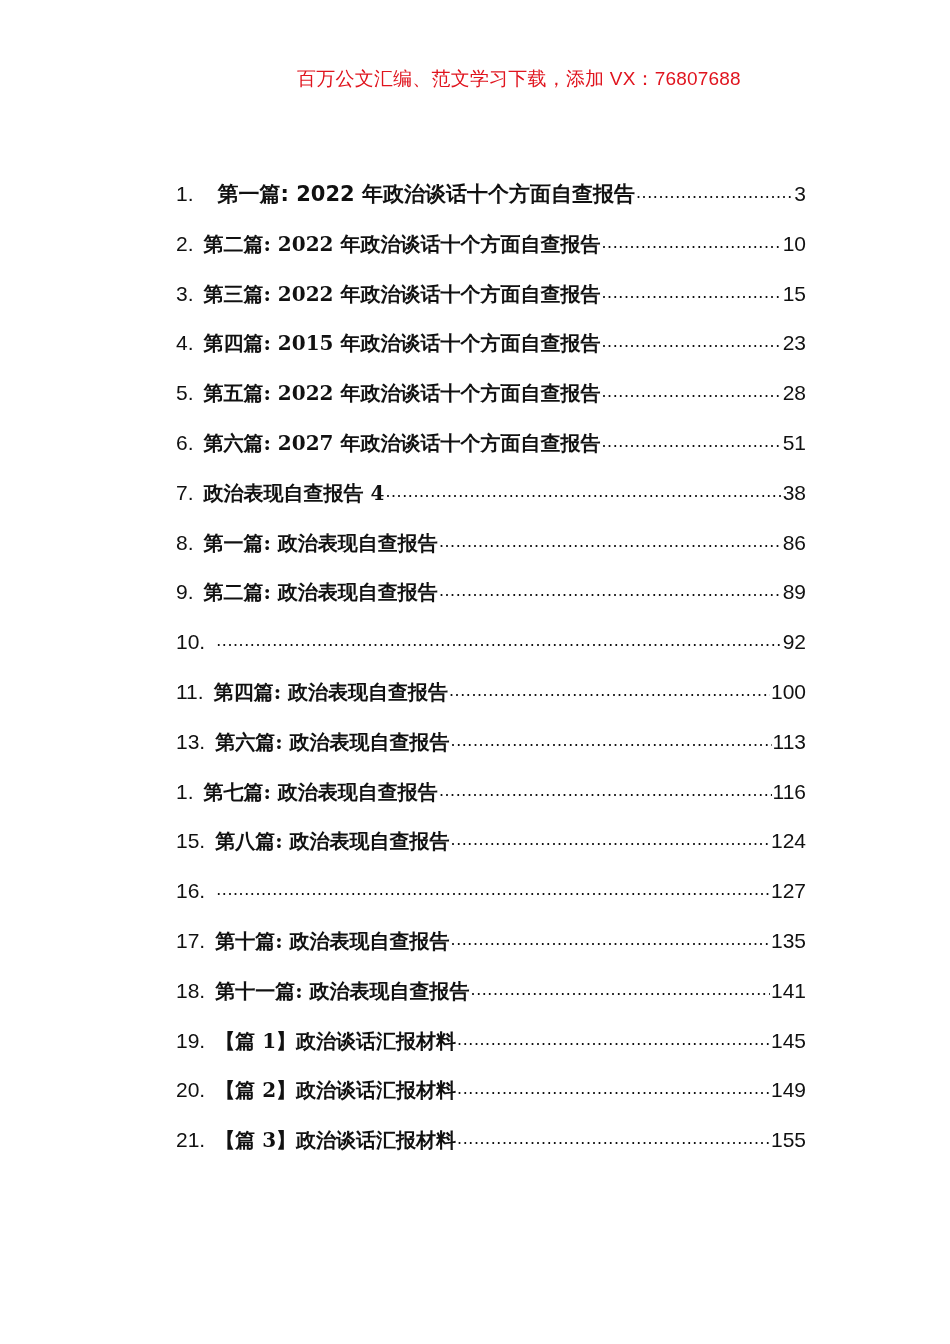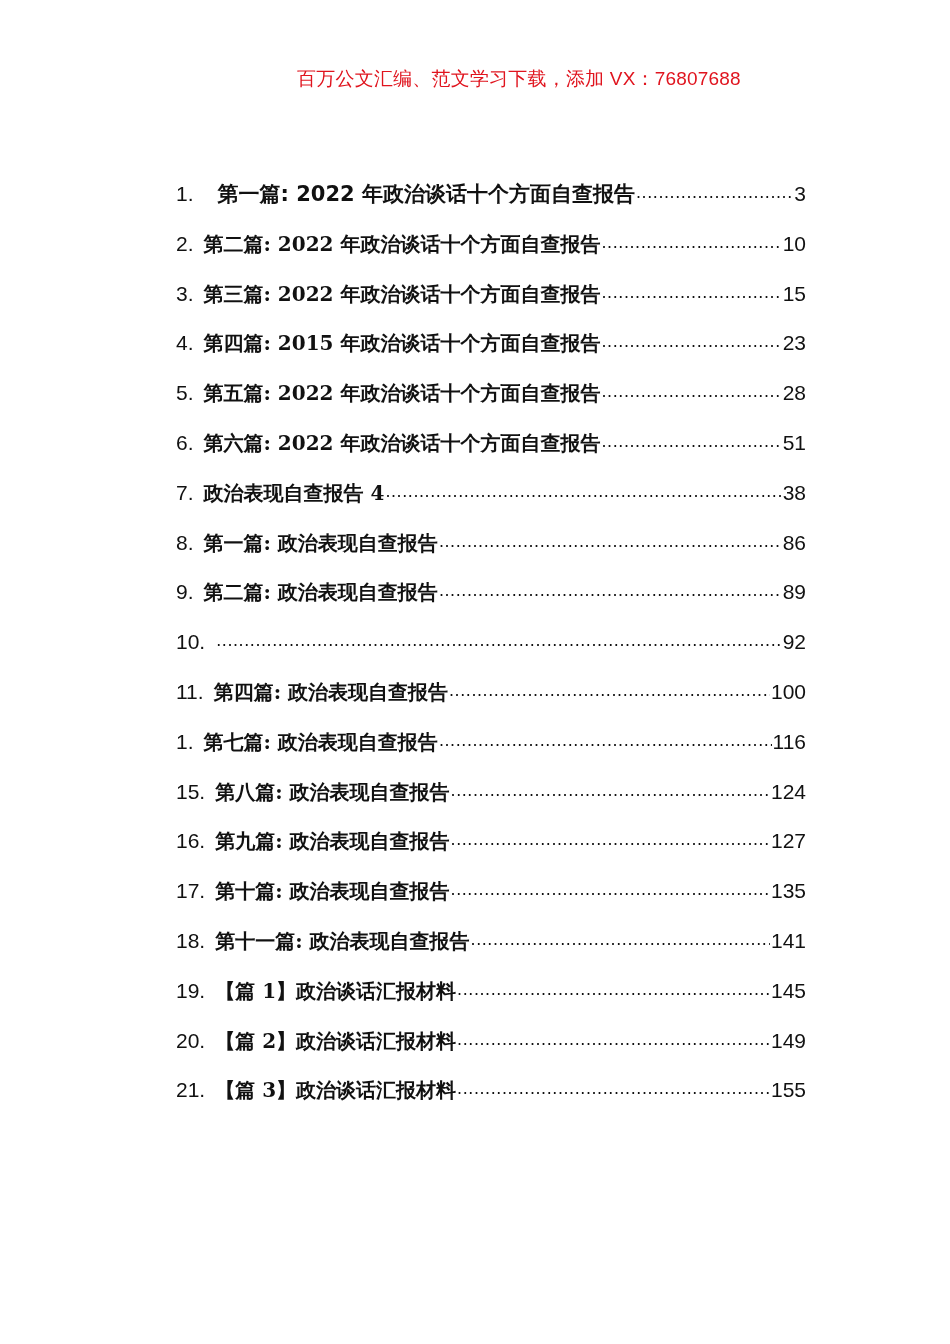--- a/index.html
+++ b/index.html
@@ -104,21 +104,21 @@
     <span class="page">23</span>
   </div>
   <div class="toc-row">
     <span class="num">5.</span>
     <span class="title">第五篇: 2022 年政治谈话十个方面自查报告</span>
     <span class="leader"></span>
     <span class="page">28</span>
   </div>
   <div class="toc-row">
     <span class="num">6.</span>
-    <span class="title">第六篇: 2022 年政治谈话十个方面自查报告</span>
+    <span class="title">第六篇: 2027 年政治谈话十个方面自查报告</span>
     <span class="leader"></span>
     <span class="page">51</span>
   </div>
   <div class="toc-row">
     <span class="num">7.</span>
     <span class="title">政治表现自查报告 4</span>
     <span class="leader"></span>
     <span class="page">38</span>
   </div>
   <div class="toc-row">
@@ -138,34 +138,39 @@
     <span class="leader"></span>
     <span class="page">92</span>
   </div>
   <div class="toc-row">
     <span class="num">11.</span>
     <span class="title">第四篇: 政治表现自查报告</span>
     <span class="leader"></span>
     <span class="page">100</span>
   </div>
   <div class="toc-row">
+    <span class="num">13.</span>
+    <span class="title">第六篇: 政治表现自查报告</span>
+    <span class="leader"></span>
+    <span class="page">113</span>
+  </div>
+  <div class="toc-row">
     <span class="num">1.</span>
     <span class="title">第七篇: 政治表现自查报告</span>
     <span class="leader"></span>
     <span class="page">116</span>
   </div>
   <div class="toc-row">
     <span class="num">15.</span>
     <span class="title">第八篇: 政治表现自查报告</span>
     <span class="leader"></span>
     <span class="page">124</span>
   </div>
   <div class="toc-row">
     <span class="num">16.</span>
-    <span class="title">第九篇: 政治表现自查报告</span>
     <span class="leader"></span>
     <span class="page">127</span>
   </div>
   <div class="toc-row">
     <span class="num">17.</span>
     <span class="title">第十篇: 政治表现自查报告</span>
     <span class="leader"></span>
     <span class="page">135</span>
   </div>
   <div class="toc-row">

